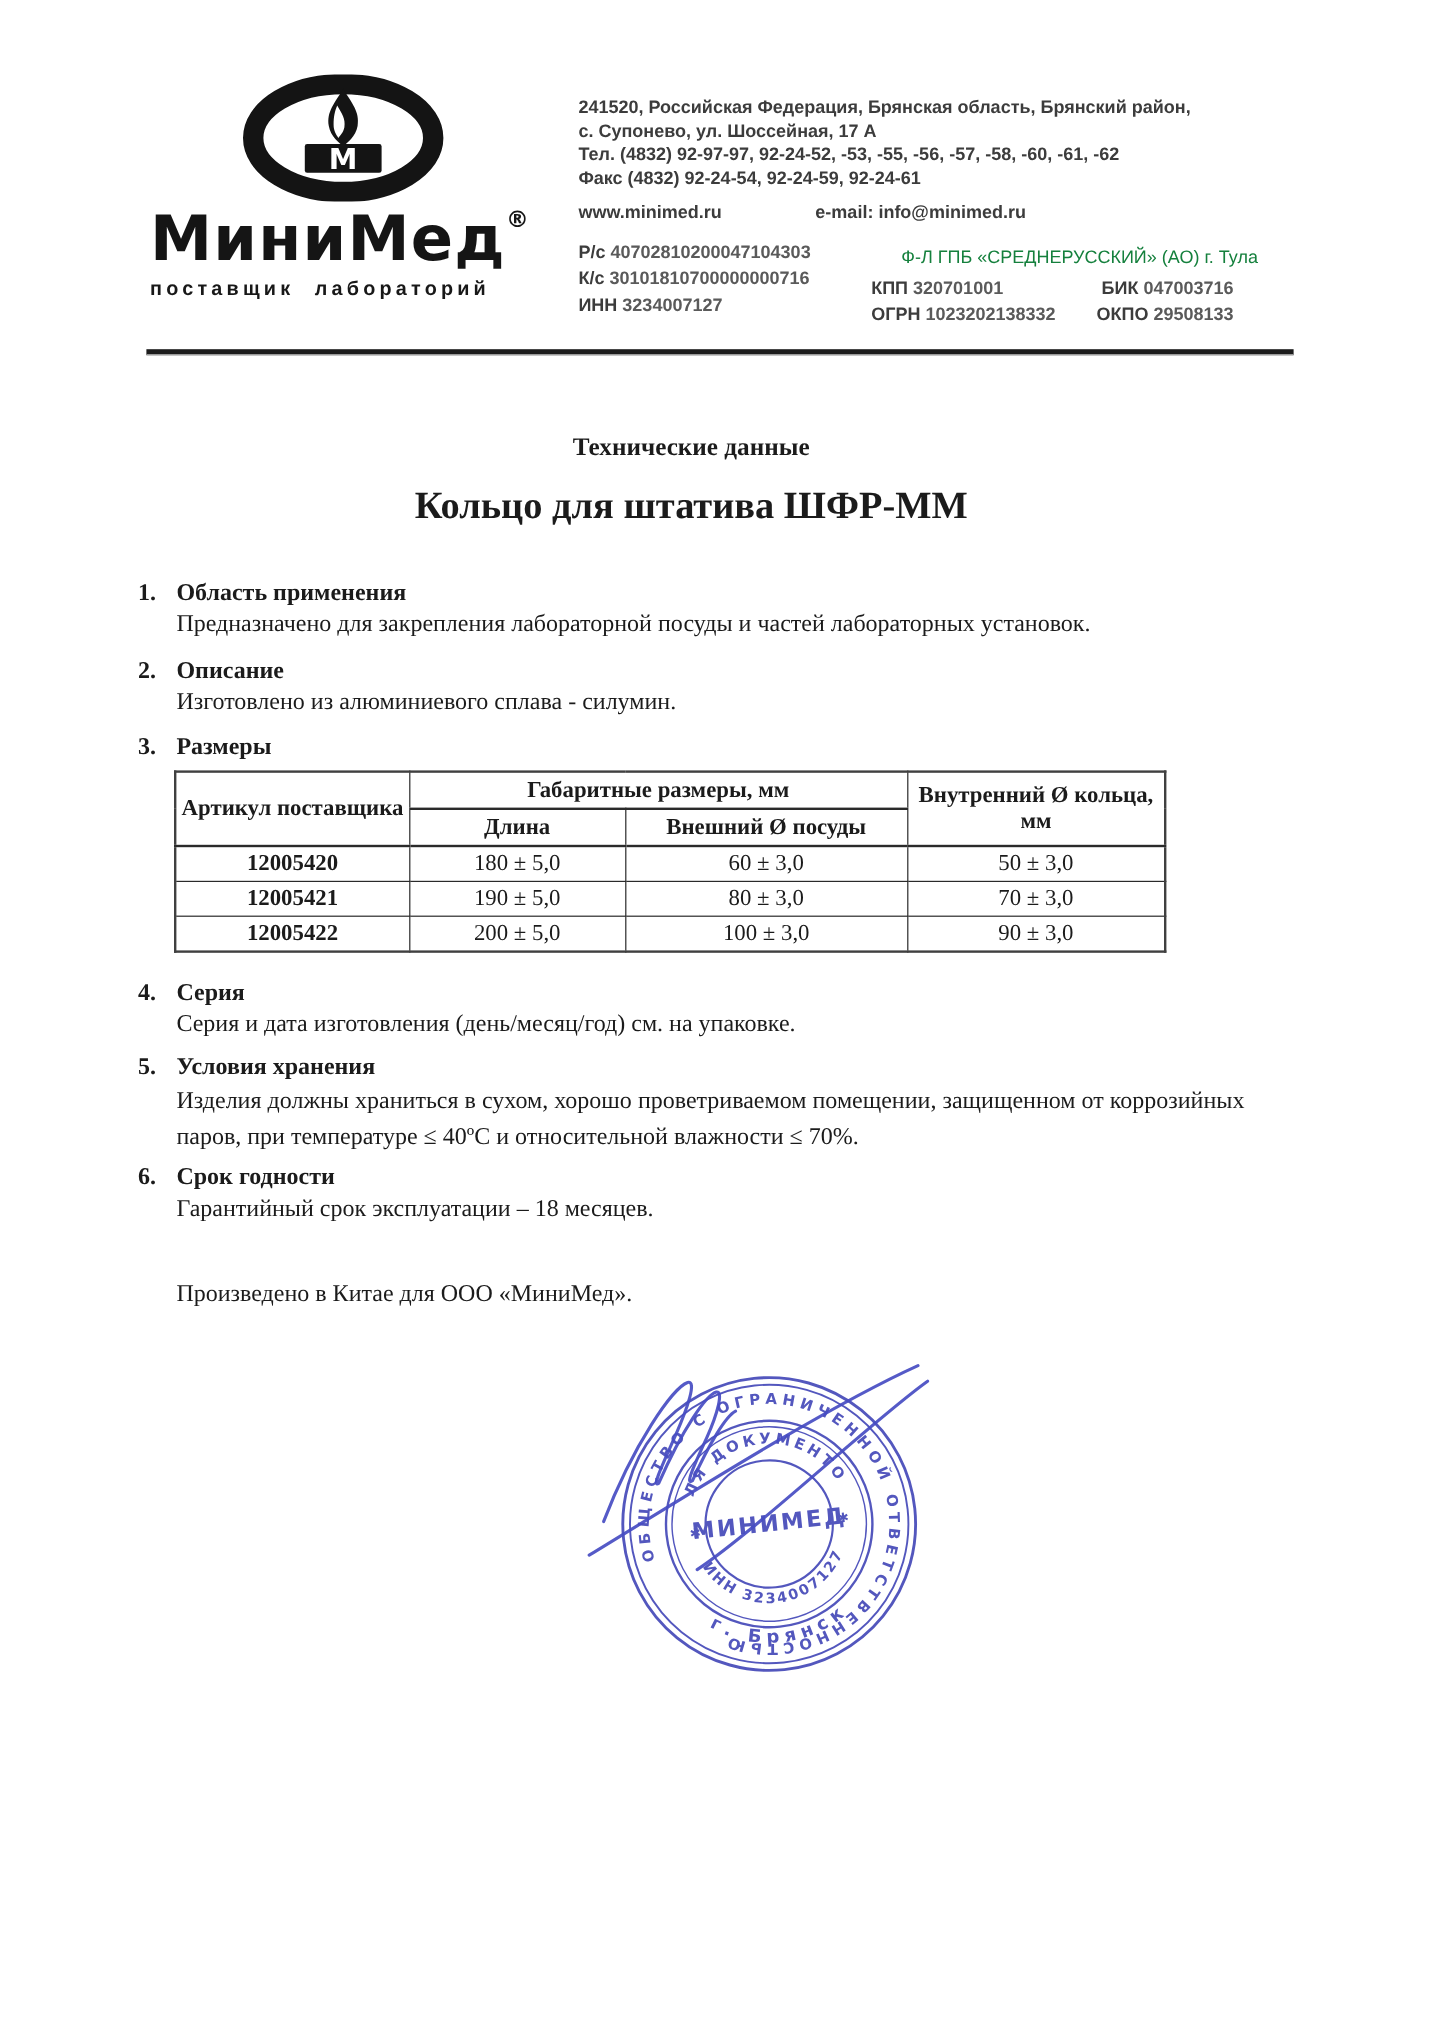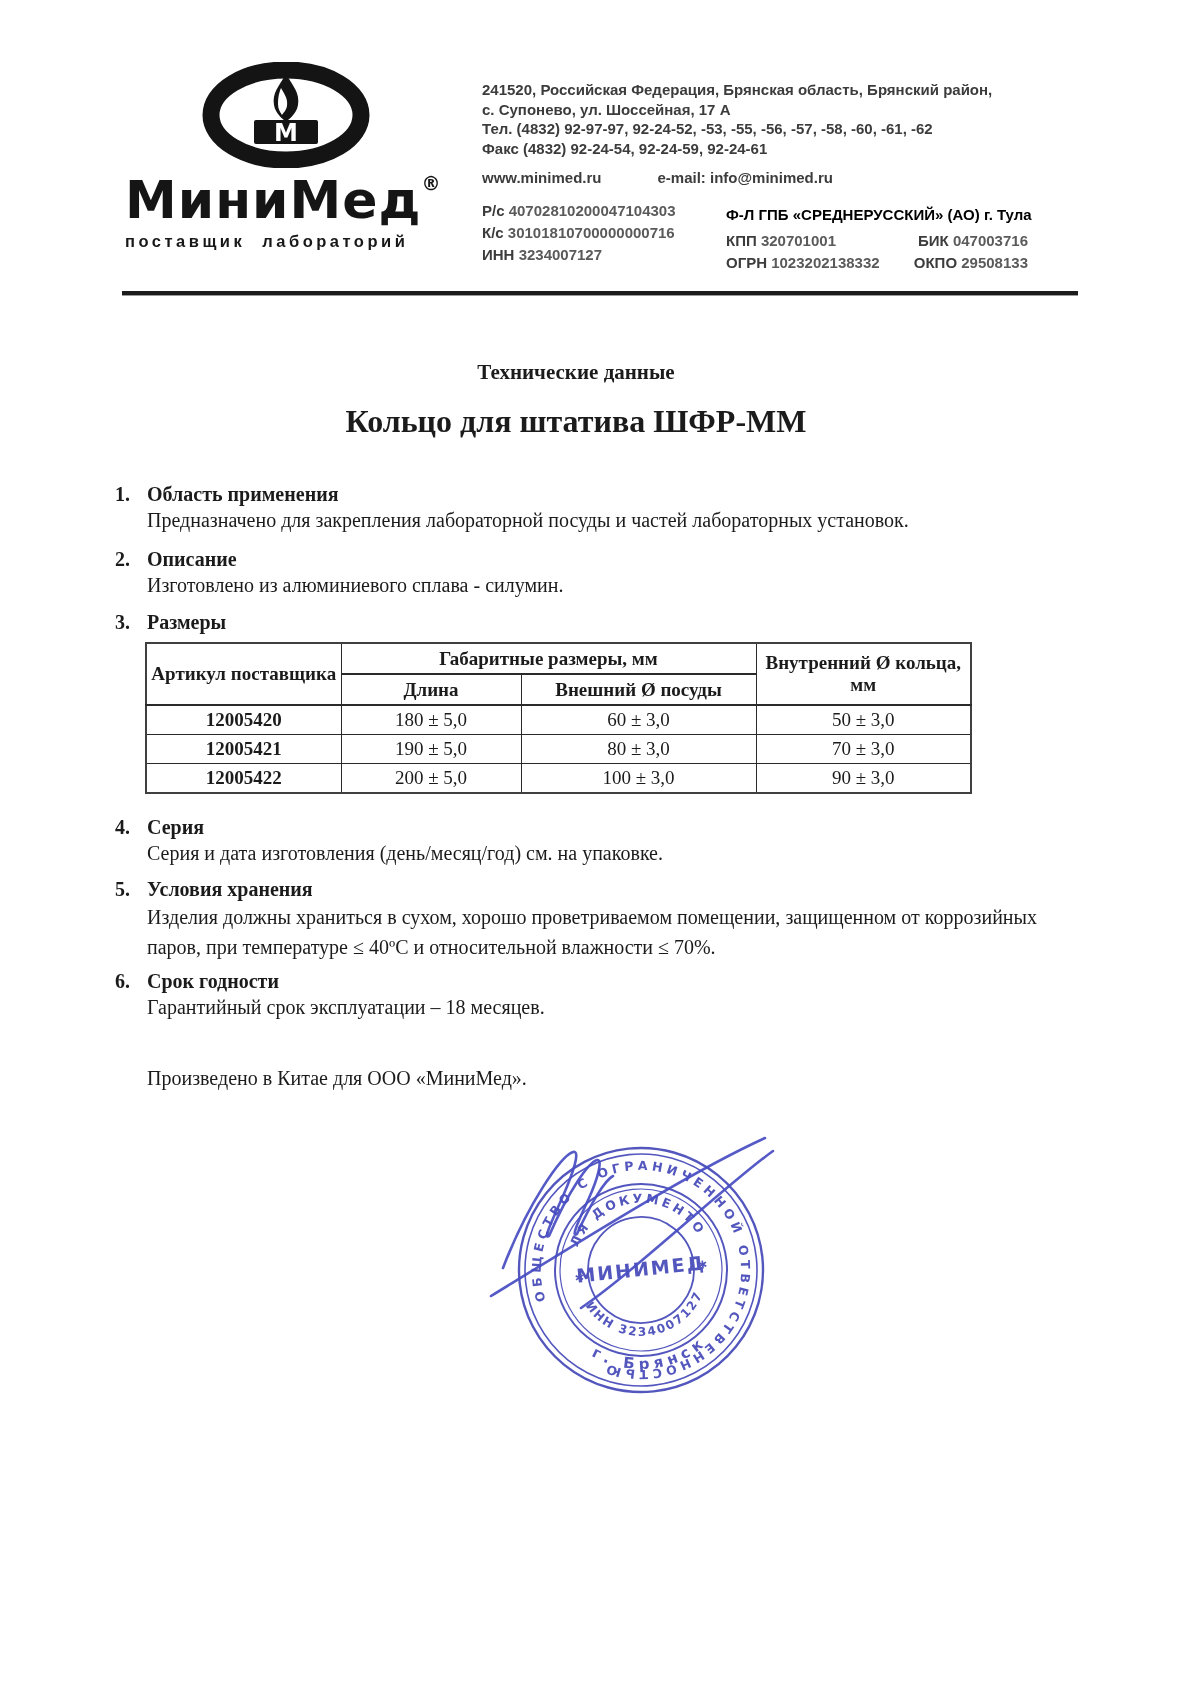--- a/index.html
+++ b/index.html
@@ -15,27 +15,27 @@
   
   .header{position:absolute;left:0;top:0;width:1200px;height:296px;font-family:"Liberation Sans",sans-serif;}
   .logo-block{position:absolute;left:125px;top:62px;width:320px;}
   .logo-oval{display:block;margin-left:76px;}
   .brand-line{margin-top:4px;white-space:nowrap;}
   .brand{font-family:"DejaVu Sans",sans-serif;font-weight:800;font-size:52px;line-height:52px;color:#151515;letter-spacing:1px;}
   .regmark{font-family:"DejaVu Sans",sans-serif;font-weight:700;font-size:19px;vertical-align:28px;color:#151515;}
   .tagline{margin-top:6px;font-weight:700;font-size:16.5px;letter-spacing:3.5px;word-spacing:9px;color:#181818;}
   .hright{position:absolute;left:482px;top:80px;width:545px;}
   .addr-line{font-weight:700;font-size:15px;line-height:19.5px;color:#3c3c3c;}
-  .web-line{margin-top:11px;font-weight:700;font-size:15px;color:#3c3c3c;display:flex;gap:56px;}
+  .web-line{margin-top:11px;font-weight:700;font-size:15px;color:#3c3c3c;display:flex;gap:78px;}
   .bank{position:absolute;left:482px;top:200px;width:546px;font-size:15px;line-height:22px;}
   .bank b{color:#3c3c3c;}
   .bank .val{color:#5a5a5a;font-weight:600;}
   .bank-left{position:absolute;left:0;top:0;width:250px;}
   .bank-right{position:absolute;left:244px;top:4px;width:302px;}
-  .branch{font-weight:700;color:#000000;white-space:nowrap;}
+  .branch{font-weight:400;color:#15803d;white-space:nowrap;margin-left:25px;}
   .bank-grid{margin-top:4px;display:flex;justify-content:space-between;}
   .rule{position:absolute;left:122px;top:291px;width:956px;height:4px;background:#1c1c1c;border-bottom:1px solid #9a9a9a;}
   
   .doc{position:absolute;left:115px;top:360px;width:922px;}
   .doc-type{text-align:center;font-weight:700;font-size:21px;line-height:25px;}
   .doc-title{text-align:center;font-weight:700;font-size:32px;line-height:31px;margin-top:21px;}
   .sec{margin-top:0;}
   .sec-head{display:flex;font-weight:700;font-size:20px;line-height:26px;}
   .sec-num{width:32px;flex:0 0 32px;}
   .sec-body{padding-left:32px;font-size:20px;line-height:27px;}

